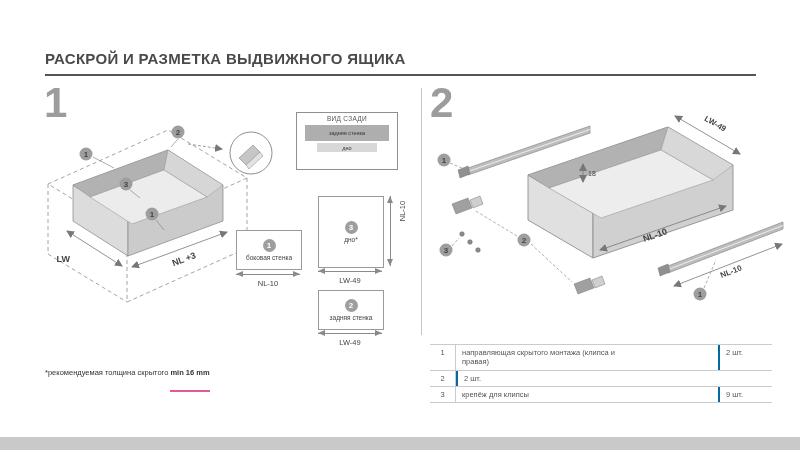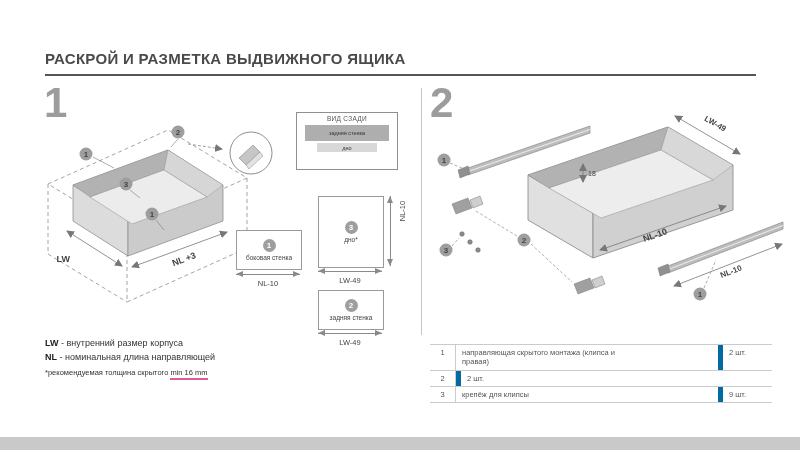--- a/index.html
+++ b/index.html
@@ -41,29 +41,29 @@
   #viewback .vb-title{font-size:6.5px;color:#555;text-align:center;margin-top:2px;letter-spacing:.3px;}
   #viewback .vb-back{margin:3px 8px 2px 8px;height:16px;background:#aeaeae;display:flex;
         align-items:center;justify-content:center;font-size:5.5px;color:#333;}
   #viewback .vb-bottom{margin:0 20px;height:9px;background:#d8d8d8;display:flex;
         align-items:center;justify-content:center;font-size:5.5px;color:#333;}
 
   
   #legend{left:45px;top:336px;font-size:9px;color:#333;line-height:1.6;}
   #legend b{color:#222;}
   #note{left:45px;top:368px;font-size:7.5px;color:#333;}
-  #note .hl{font-weight:400;border-bottom:2px solid #e05a9b;padding-bottom:1px;}
+  #note .hl{font-weight:700;border-bottom:2px solid #e05a9b;padding-bottom:13px;}
 
   
   #ptable{left:430px;top:344px;width:342px;font-size:7.5px;color:#555;border-top:1px solid #cbcbcb;}
   .prow{display:grid;grid-template-columns:26px 1fr 54px;border-bottom:1px solid #cbcbcb;}
   .prow>div{padding:3px 6px;}
   .pcell-num{text-align:center;border-right:1px solid #cbcbcb;}
   .pcell-name span{display:inline-block;max-width:178px;line-height:1.25;}
-  .pcell-qty{border-left:5px solid #0369a1;}
+  .pcell-qty{border-left:2px solid #0369a1;}
 
   svg text{fill:#444;}
 </style>
 </head>
 <body>
 
 <div id="page">
 
   <div id="title" class="abs">РАСКРОЙ И РАЗМЕТКА ВЫДВИЖНОГО ЯЩИКА</div>
   <div id="title-rule" class="abs"></div>
@@ -158,30 +158,20 @@
   <div class="vdim" style="left:390px;top:196px;height:70px;"></div>
   <div class="dimlabel" style="left:398px;top:246px;width:70px;transform:rotate(-90deg);transform-origin:0 0;">NL-10</div>
 
   <div class="panel" style="left:318px;top:290px;width:64px;height:38px;">
     <div class="badge">2</div>
     <div class="plabel">задняя стенка</div>
   </div>
   <div class="hdim" style="left:318px;top:333px;width:64px;"></div>
   <div class="dimlabel" style="left:318px;top:338px;width:64px;">LW-49</div>
 
-  <div id="legend" class="abs">
-    <div>
-      <b>LW</b>
-      <span>- внутренний размер корпуса</span>
-    </div>
-    <div>
-      <b>NL</b>
-      <span>- номинальная длина направляющей</span>
-    </div>
-  </div>
   <div id="note" class="abs">
     <span>*рекомендуемая толщина скрытого</span>
     <span class="hl">min 16 mm</span>
   </div>
 
   <svg class="abs" style="left:428px;top:88px;" width="365" height="252" viewBox="0 0 365 252">
     <defs>
       <marker id="ah2" markerWidth="8" markerHeight="8" refX="7" refY="4" orient="auto-start-reverse" markerUnits="userSpaceOnUse">
         <path d="M0,0 L8,4 L0,8 Z" fill="#777"></path>
       </marker>

